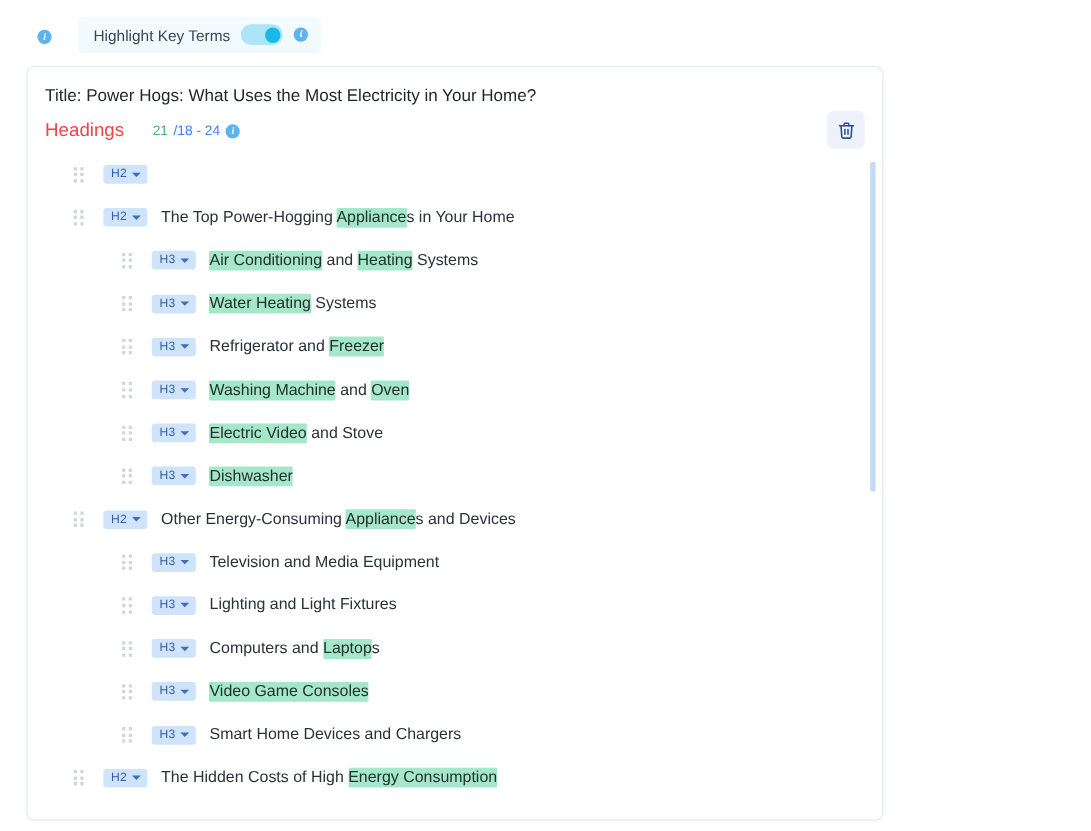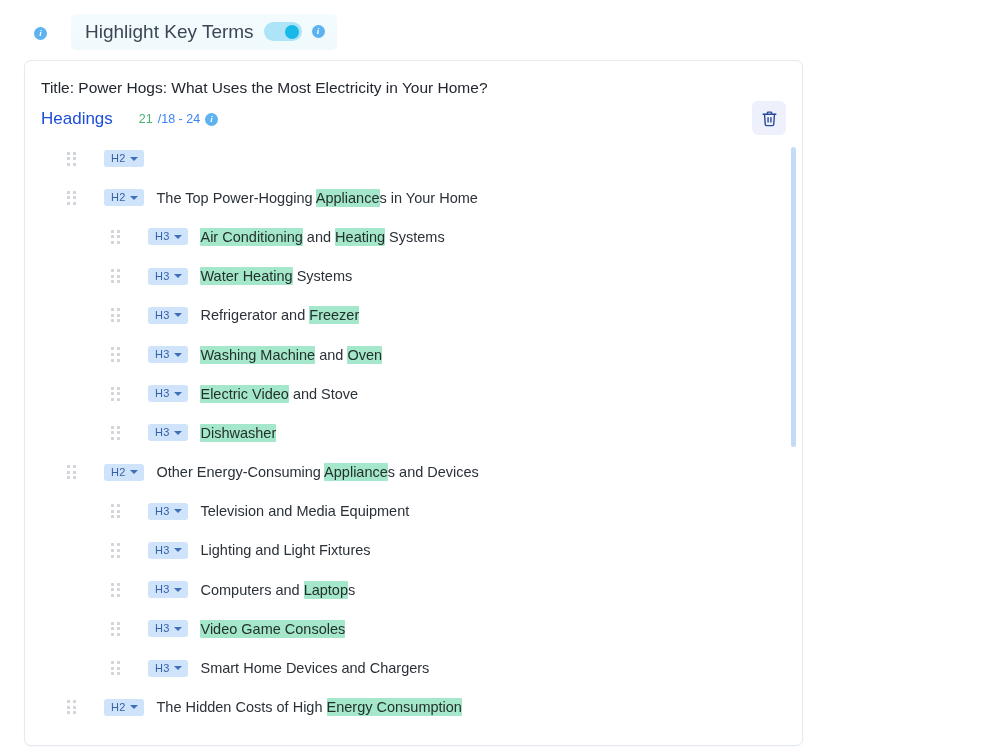--- a/index.html
+++ b/index.html
@@ -55,21 +55,21 @@
     display: flex;
     align-items: center;
     gap: 10px;
     margin-left: 24px;
     margin-top: 3px;
     padding: 7px 12px 7px 14px;
     border-radius: 5px;
     background: linear-gradient(180deg, #f3fbfe 0%, #f0fafd 100%);
   }
   .toggle-label {
-    font-size: 19px;
+    font-size: 14px;
     color: #3d4654;
     white-space: nowrap;
   }
   .switch {
     position: relative;
     width: 38px;
     height: 19px;
     border-radius: 10px;
     background: #ade4f7;
     flex: 0 0 auto;
@@ -107,21 +107,21 @@
   }
 
   .headings-bar {
     display: flex;
     align-items: center;
     padding: 10px 16px 0 16px;
     position: relative;
   }
   .headings-label {
     font-size: 17px;
-    color: #1d4ed8;
+    color: #ef4444;
     font-weight: 400;
   }
   .headings-count {
     margin-left: 26px;
     font-size: 12.5px;
     display: flex;
     align-items: center;
     gap: 5px;
   }
   .count-current { color: #4caf76; }
@@ -172,21 +172,21 @@
     cursor: grab;
   }
   .drag-handle i {
     display: block;
     width: 3px;
     height: 3px;
     background: #d2d6dc;
     border-radius: 0.5px;
   }
   .level-pill {
-    margin-left: 25px;
+    margin-left: 15px;
     display: inline-flex;
     align-items: center;
     gap: 5px;
     background: #cfe3fb;
     border-radius: 3px;
     padding: 3px 6px 3px 7px;
     cursor: pointer;
     flex: 0 0 auto;
   }
   .level-pill .lvl {

